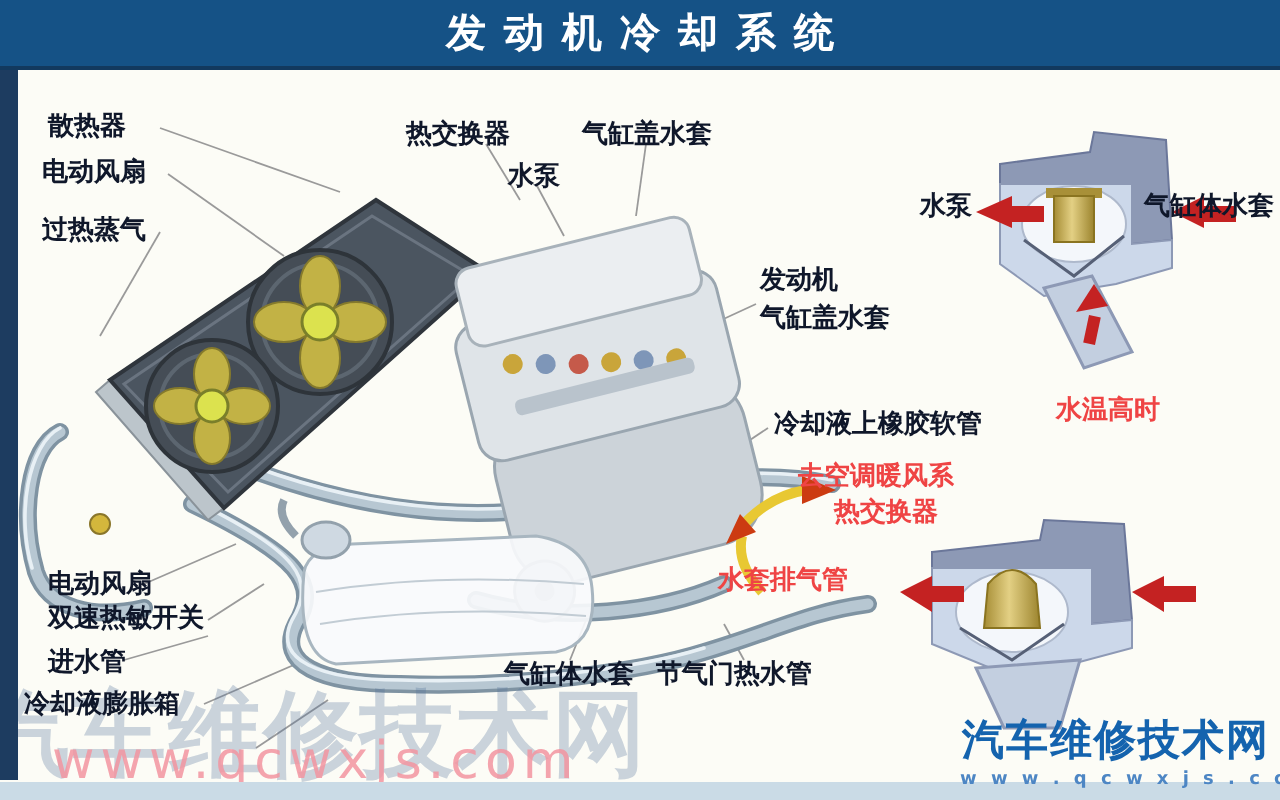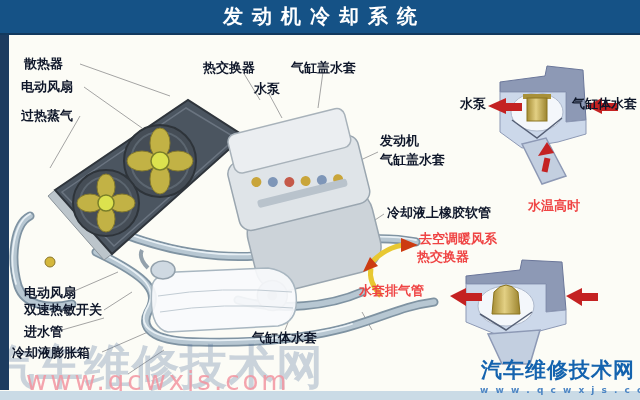--- a/index.html
+++ b/index.html
@@ -183,27 +183,28 @@
   <div class="lbl" style="left:21px;top:109px">过热蒸气</div>
   <div class="lbl" style="left:203px;top:61px">热交换器</div>
   <div class="lbl" style="left:291px;top:61px">气缸盖水套</div>
   <div class="lbl" style="left:254px;top:82px">水泵</div>
   <div class="lbl" style="left:460px;top:97px">水泵</div>
   <div class="lbl" style="left:572px;top:97px">气缸体水套</div>
   <div class="lbl" style="left:380px;top:134px">发动机</div>
   <div class="lbl" style="left:380px;top:153px">气缸盖水套</div>
   <div class="lbl" style="left:387px;top:206px">冷却液上橡胶软管</div>
   <div class="lbl red" style="left:528px;top:199px">水温高时</div>
-  <div class="lbl red" style="left:419px;top:232px">去空调暖风系</div>
+  <div class="lbl red" style="left:399px;top:232px">去空调暖风系</div>
   <div class="lbl red" style="left:417px;top:250px">热交换器</div>
   <div class="lbl red" style="left:359px;top:284px">水套排气管</div>
   <div class="lbl" style="left:24px;top:286px">电动风扇</div>
   <div class="lbl" style="left:24px;top:303px">双速热敏开关</div>
   <div class="lbl" style="left:24px;top:325px">进水管</div>
   <div class="lbl" style="left:12px;top:346px">冷却液膨胀箱</div>
   <div class="lbl" style="left:252px;top:331px">气缸体水套</div>
+  <div class="lbl" style="left:328px;top:331px">节气门热水管</div>
 
   <div class="brand">
     <div class="cn">汽车维修技术网</div>
     <div class="url">w w w . q c w x j s . c o m</div>
   </div>
 
 </div>
 
 </body></html>

